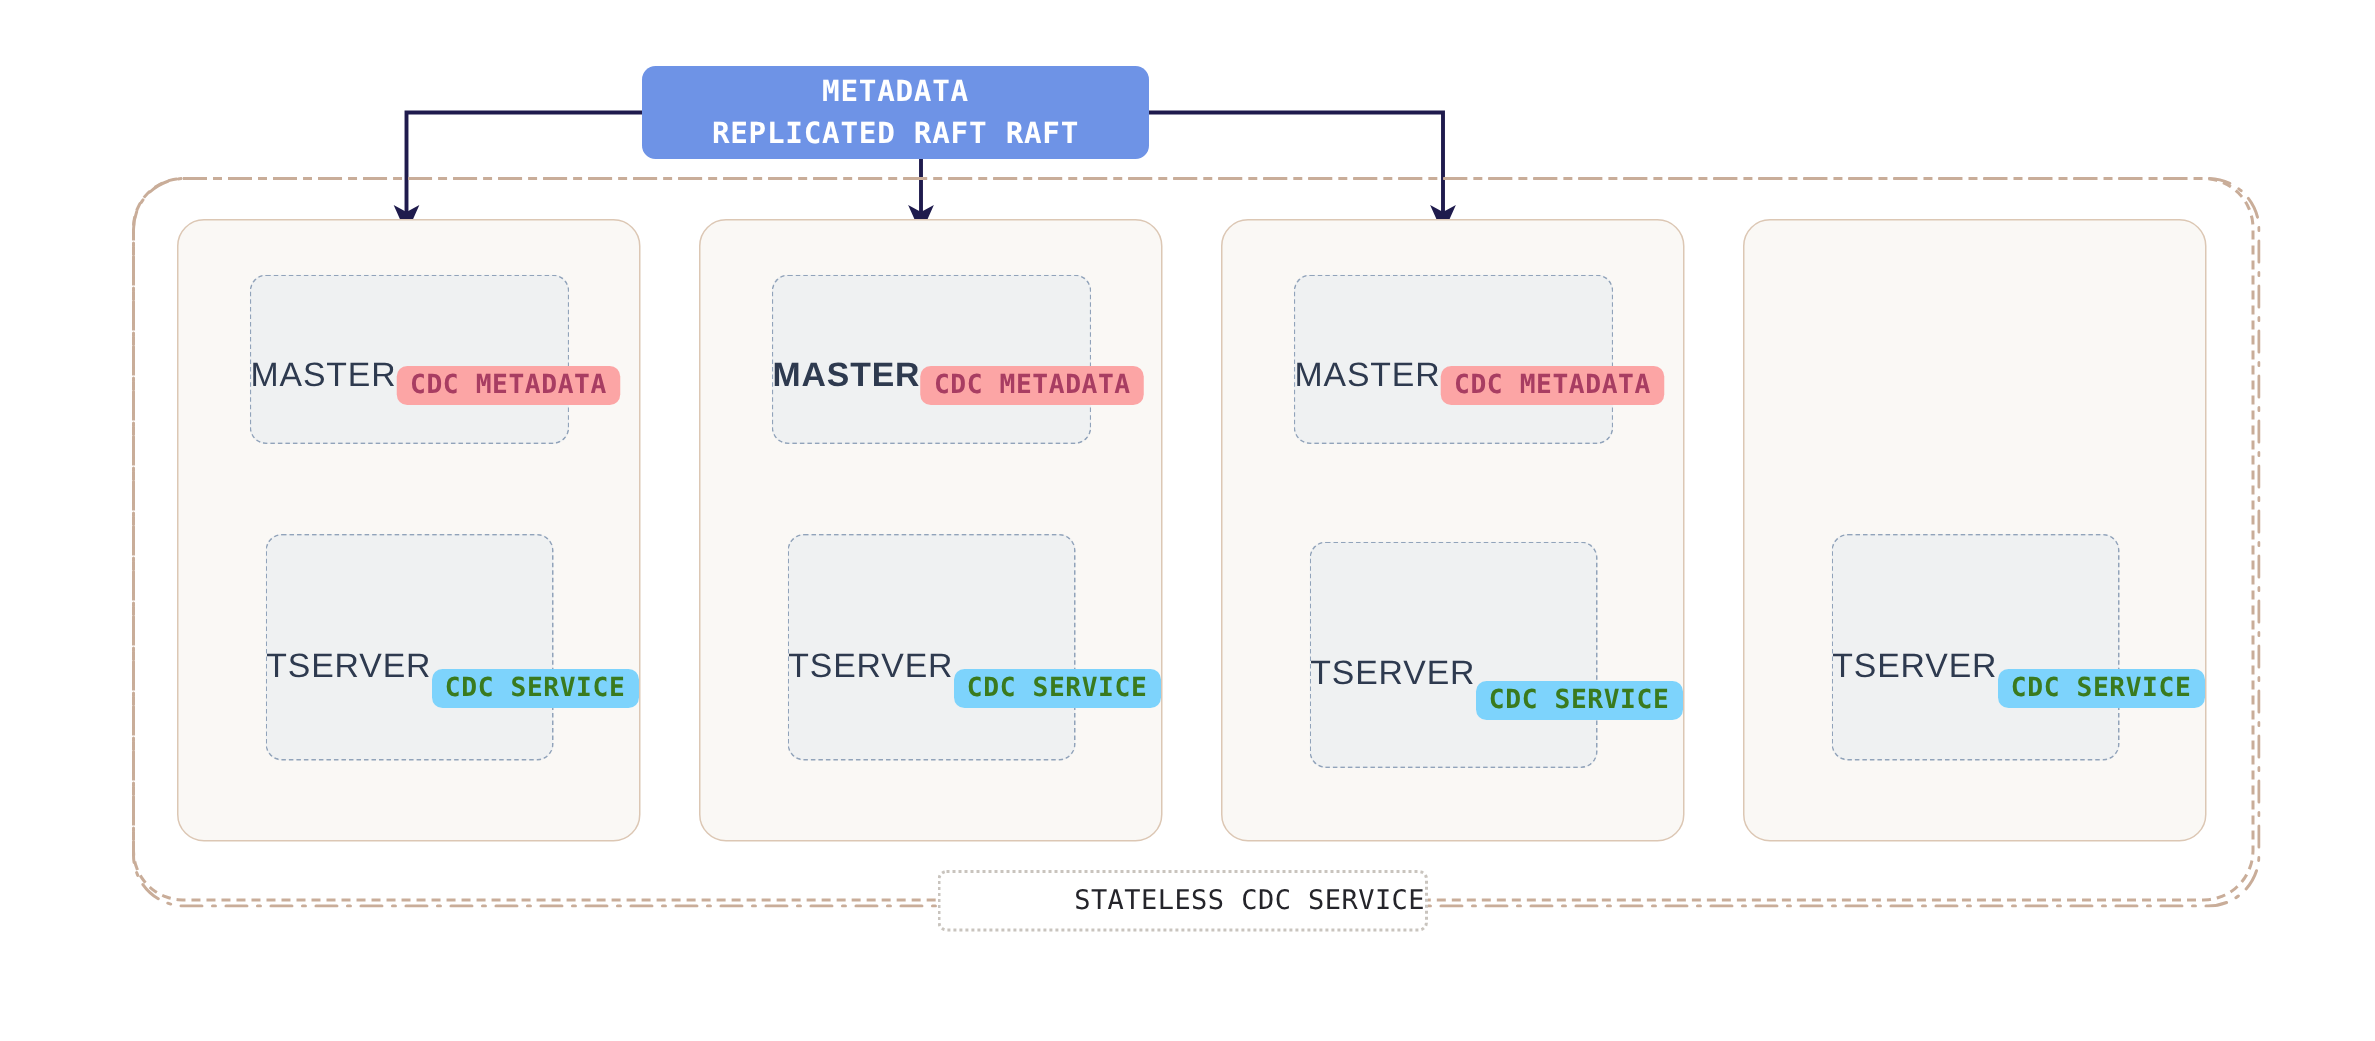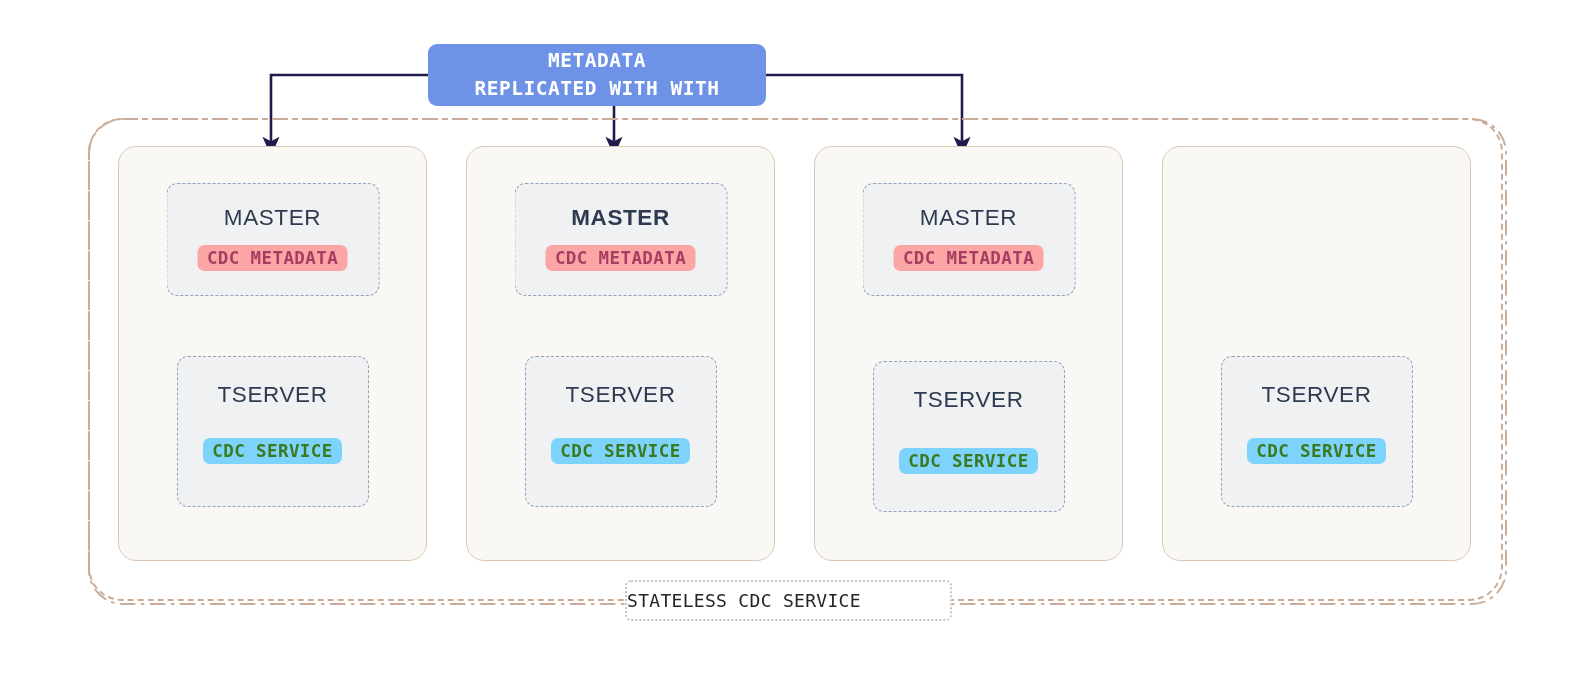--- a/index.html
+++ b/index.html
@@ -71,21 +71,21 @@
   
   .proc-box {
     position: absolute;
     left: 50%;
     transform: translateX(-50%);
     background: #EFF1F2;
     border: 1.9px dashed #91A3BA;
     border-radius: 11px;
     box-sizing: border-box;
     display: flex;
-    flex-direction: column;
+    flex-direction: row;
     align-items: center;
   }
   .proc-box.master {
     width: 213px; height: 113px;
     top: 36px;
     justify-content: flex-start;
     padding-top: 21px;
   }
   .proc-box.tserver {
     width: 192px; height: 151px;
@@ -127,21 +127,21 @@
 
   
   .cluster-caption {
     position: absolute;
     left: 625px; top: 580px;
     width: 327px; height: 41px;
     background: #ffffff;
     border: 2px dotted #C9C4BE;
     border-radius: 6px;
     box-sizing: border-box;
-    display: flex; align-items: center; justify-content: flex-start;
+    display: flex; align-items: center; justify-content: flex-end;
     font-family: "DejaVu Sans Mono", monospace;
     font-size: 18px;
     color: #24242A;
     letter-spacing: 0.3px;
     z-index: 3;
   }
 </style>
 </head>
 <body>
 
@@ -156,21 +156,21 @@
 
     <path d="M428,75 L271,75 L271,146" fill="none" stroke="#1F1B4D" stroke-width="2.6" marker-end="url(#arrowhead)"></path>
 
     <path d="M614,106 L614,146" fill="none" stroke="#1F1B4D" stroke-width="2.6" marker-end="url(#arrowhead)"></path>
 
     <path d="M766,75 L962,75 L962,146" fill="none" stroke="#1F1B4D" stroke-width="2.6" marker-end="url(#arrowhead)"></path>
   </svg>
 
   <div class="metadata-box">
     <div>METADATA</div>
-    <div>REPLICATED WITH WITH</div>
+    <div>REPLICATED RAFT RAFT</div>
   </div>
 
   <div class="cluster-outline">
     <svg width="1419" height="487" xmlns="http://www.w3.org/2000/svg">
       <rect x="1" y="1" width="1417" height="485" rx="34" ry="34" fill="none" stroke="#C9AD99" stroke-width="2" stroke-dasharray="14 7 2 7" stroke-linecap="round"></rect>
     </svg>
   </div>
 
   <div class="nodes">
 

